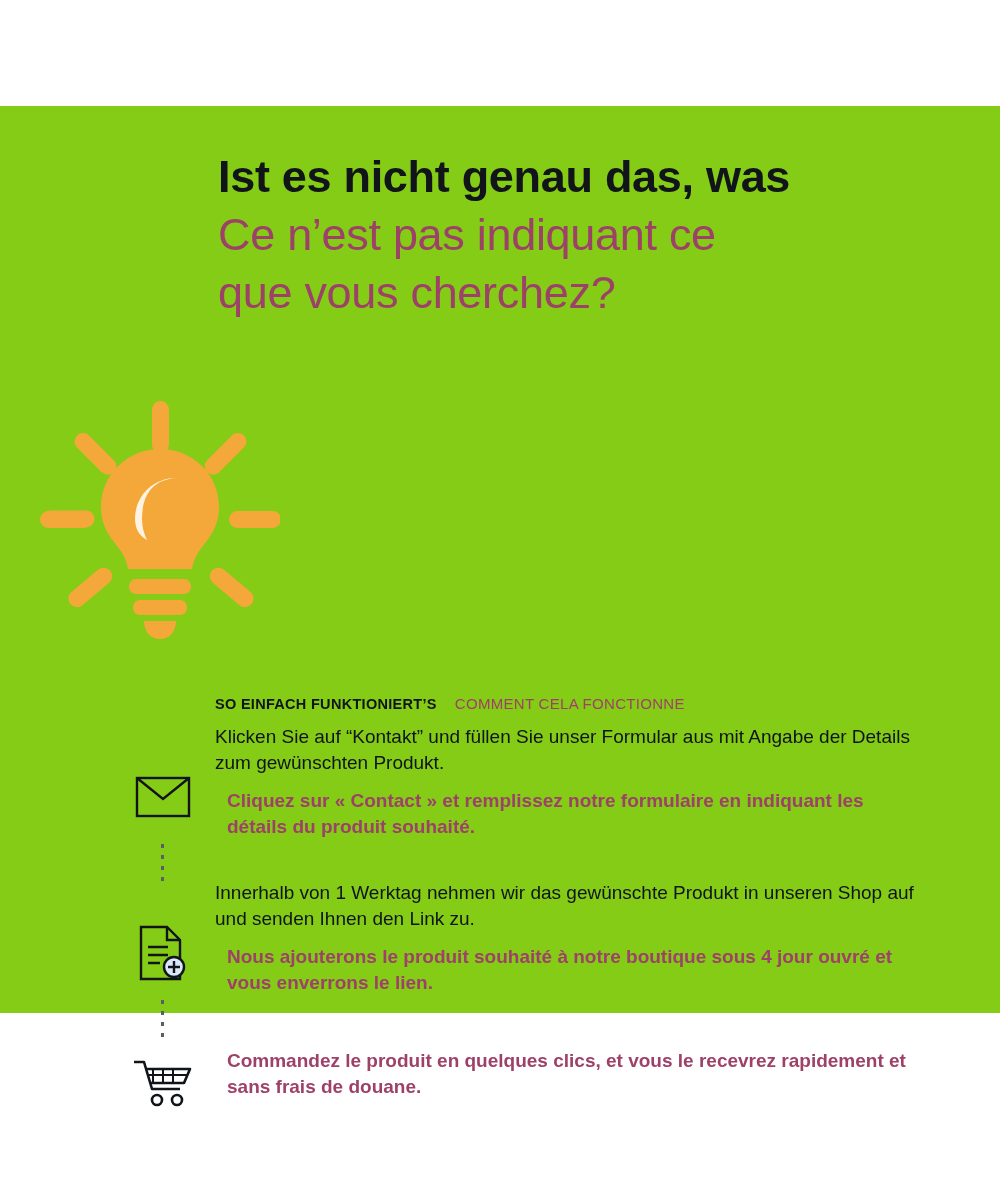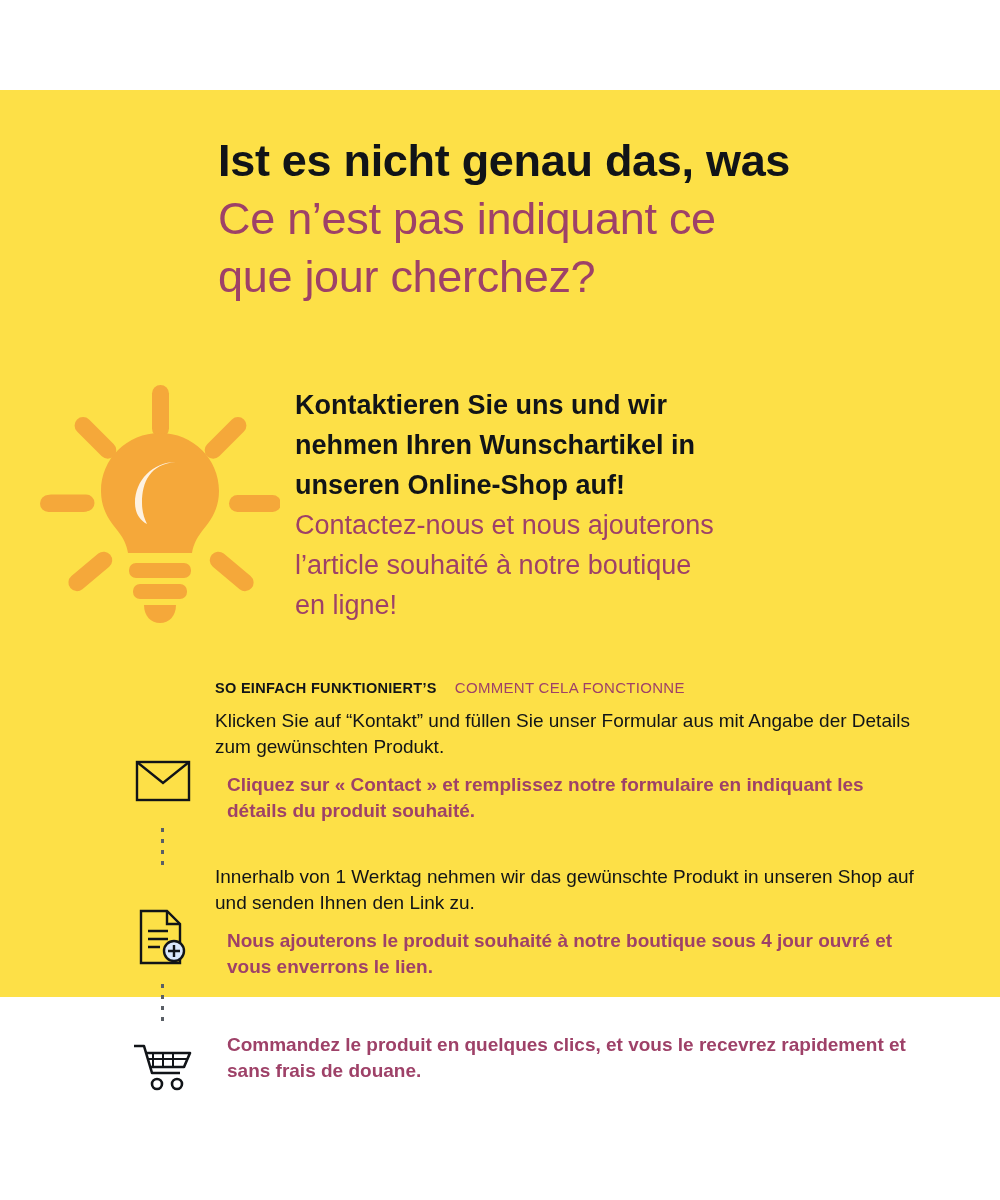--- a/index.html
+++ b/index.html
@@ -10,24 +10,24 @@
   body {
     width: 1000px;
     height: 1200px;
     font-family: "Liberation Sans", sans-serif;
     overflow: hidden;
   }
 
   .banner {
     position: absolute;
     left: 0;
-    top: 90px;
+    top: 106px;
     width: 1000px;
     height: 907px;
-    background: #fde047;
+    background: #84cc16;
     box-sizing: border-box;
   }
 
   
   .headline-wrap {
     position: absolute;
     left: 218px;
     top: 42px;
     width: 720px;
   }
@@ -152,21 +152,21 @@
   .step-gap-2 { height: 28px; }
 </style>
 </head>
 <body>
 
 <div class="banner">
 
   <div class="headline-wrap">
     <div class="headline-de">Ist es nicht genau das, was</div>
     <div class="headline-fr">Ce n’est pas indiquant ce</div>
-    <div class="headline-fr">que jour cherchez?</div>
+    <div class="headline-fr">que vous cherchez?</div>
   </div>
 
   <div class="bulb">
     <svg width="240" height="250" viewBox="0 0 240 250" xmlns="http://www.w3.org/2000/svg">
       <g fill="#f5a83a">
 
         <rect x="112" y="0" width="17" height="52" rx="8.5"></rect>
         <rect x="112" y="0" width="17" height="52" rx="8.5" transform="rotate(-45 120.5 118)"></rect>
         <rect x="112" y="0" width="17" height="52" rx="8.5" transform="rotate(45 120.5 118)"></rect>
         <rect x="0" y="110" width="52" height="17" rx="8.5"></rect>
@@ -178,28 +178,20 @@
 
         <path d="M120 48c-33 0-59 26-59 58 0 22 12 33 19 43 5 7 7 13 8 19h64c1-6 3-12 8-19 7-10 19-21 19-43 0-32-26-58-59-58z"></path>
         <rect x="89" y="178" width="62" height="15" rx="7"></rect>
         <rect x="93" y="199" width="54" height="15" rx="7"></rect>
         <path d="M104 220h32c0 11-7 18-16 18s-16-7-16-18z"></path>
       </g>
       <path d="M95 118c0-23 18-41 41-41-26 2-34 20-34 41 0 8 2 15 5 21-8-4-12-12-12-21z" fill="#ffffff" opacity="0.85"></path>
     </svg>
   </div>
 
-  <div class="subhead-wrap">
-    <div class="subhead-de">Kontaktieren Sie uns und wir</div>
-    <div class="subhead-de">nehmen Ihren Wunschartikel in</div>
-    <div class="subhead-de">unseren Online-Shop auf!</div>
-    <div class="subhead-fr">Contactez-nous et nous ajouterons</div>
-    <div class="subhead-fr">l’article souhaité à notre boutique</div>
-    <div class="subhead-fr">en ligne!</div>
-  </div>
 
   <div class="hiw-titles">
     <span class="hiw-title-de">SO EINFACH FUNKTIONIERT’S</span>
     <span class="hiw-title-fr">COMMENT CELA FONCTIONNE</span>
   </div>
 
   <div class="steps">
 
     <div class="step">
       <div class="step-icon">

